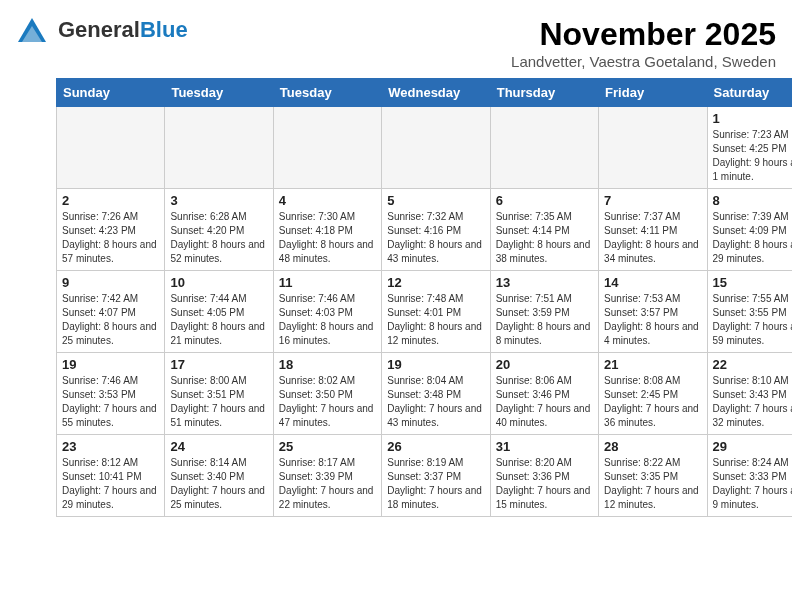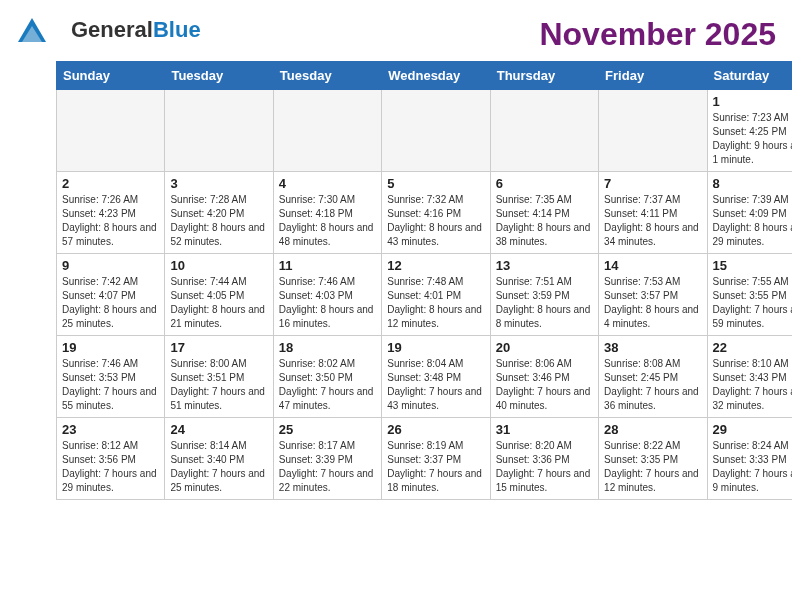--- a/index.html
+++ b/index.html
@@ -20,21 +20,21 @@
       display: flex;
       flex-direction: column;
       align-items: flex-start;
     }
     .title-area {
       text-align: right;
     }
     .month-year {
       font-size: 32px;
       font-weight: bold;
-      color: #701a75;
+      color: #000000;
     }
     .location {
       font-size: 15px;
       color: #555;
     }
     .calendar {
       width: 100%;
       border-collapse: collapse;
       border: 1px solid #ccc;
       margin-left: 40px;
@@ -68,21 +68,21 @@
       margin-bottom: 2px;
     }
     .day-info {
       font-size: 10px;
       color: #333;
       line-height: 1.4;
     }
     .logo-wrapper {
       display: flex;
       align-items: center;
-      gap: 21px;
+      gap: 8px;
     }
     .logo-icon {
       display: flex;
       flex-direction: column;
       align-items: center;
       margin-right: 2px;
     }
   </style>
 </head>
 <body>
@@ -96,20 +96,21 @@
           <polygon points="16,10 26,26 6,26" fill="#fff" opacity="0.4"></polygon>
         </svg>
       </div>
       <div style="font-size:22px;font-weight:bold;color:#333;">
         <span>General</span><span style="color:#1a7abf;">Blue</span>
       </div>
     </div>
   </div>
   <div class="title-area">
     <div class="month-year">November 2025</div>
+    <div class="location">Landvetter, Vaestra Goetaland, Sweden</div>
   </div>
 </div>
 
 <table class="calendar" id="cal-table">
   <thead>
     <tr id="header-row">
         <th>Sunday</th>
         <th>Tuesday</th>
         <th>Tuesday</th>
         <th>Wednesday</th>
@@ -137,21 +138,21 @@
       <tr>
         <td>
           <div class="day-num">2</div>
           <div class="day-info">Sunrise: 7:26 AM
 Sunset: 4:23 PM
 Daylight: 8 hours
 and 57 minutes.</div>
         </td>
         <td>
           <div class="day-num">3</div>
-          <div class="day-info">Sunrise: 7:28 AM
+          <div class="day-info">Sunrise: 6:28 AM
 Sunset: 4:20 PM
 Daylight: 8 hours
 and 52 minutes.</div>
         </td>
         <td>
           <div class="day-num">4</div>
           <div class="day-info">Sunrise: 7:30 AM
 Sunset: 4:18 PM
 Daylight: 8 hours
 and 48 minutes.</div>
@@ -266,39 +267,39 @@
 and 43 minutes.</div>
         </td>
         <td>
           <div class="day-num">20</div>
           <div class="day-info">Sunrise: 8:06 AM
 Sunset: 3:46 PM
 Daylight: 7 hours
 and 40 minutes.</div>
         </td>
         <td>
-          <div class="day-num">38</div>
+          <div class="day-num">21</div>
           <div class="day-info">Sunrise: 8:08 AM
 Sunset: 2:45 PM
 Daylight: 7 hours
 and 36 minutes.</div>
         </td>
         <td>
           <div class="day-num">22</div>
           <div class="day-info">Sunrise: 8:10 AM
 Sunset: 3:43 PM
 Daylight: 7 hours
 and 32 minutes.</div>
         </td>
       </tr>
       <tr>
         <td>
           <div class="day-num">23</div>
           <div class="day-info">Sunrise: 8:12 AM
-Sunset: 3:56 PM
+Sunset: 10:41 PM
 Daylight: 7 hours
 and 29 minutes.</div>
         </td>
         <td>
           <div class="day-num">24</div>
           <div class="day-info">Sunrise: 8:14 AM
 Sunset: 3:40 PM
 Daylight: 7 hours
 and 25 minutes.</div>
         </td>

